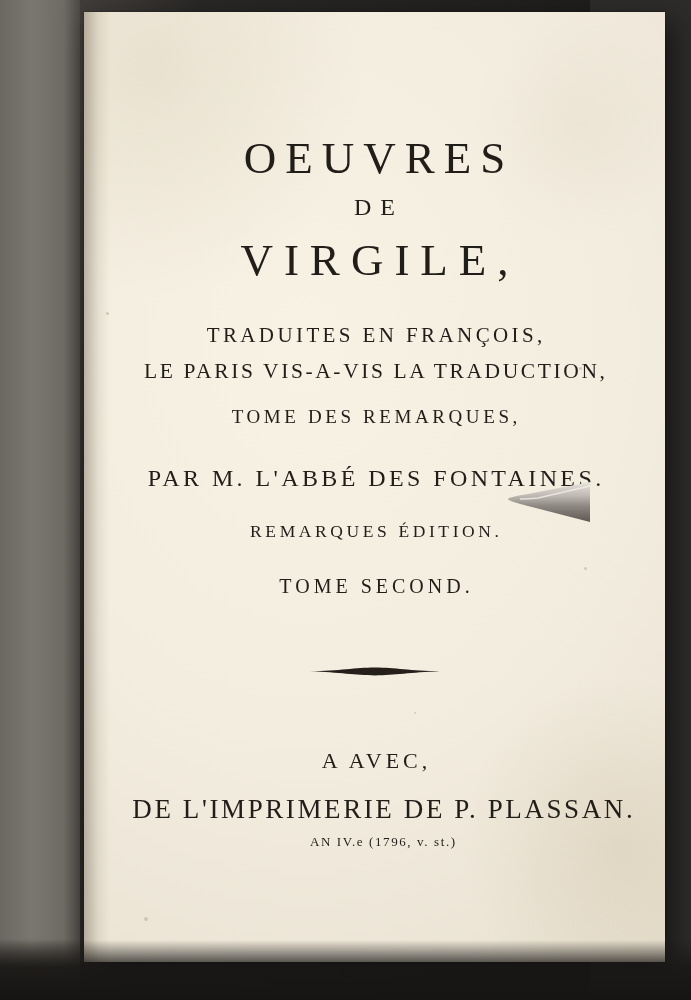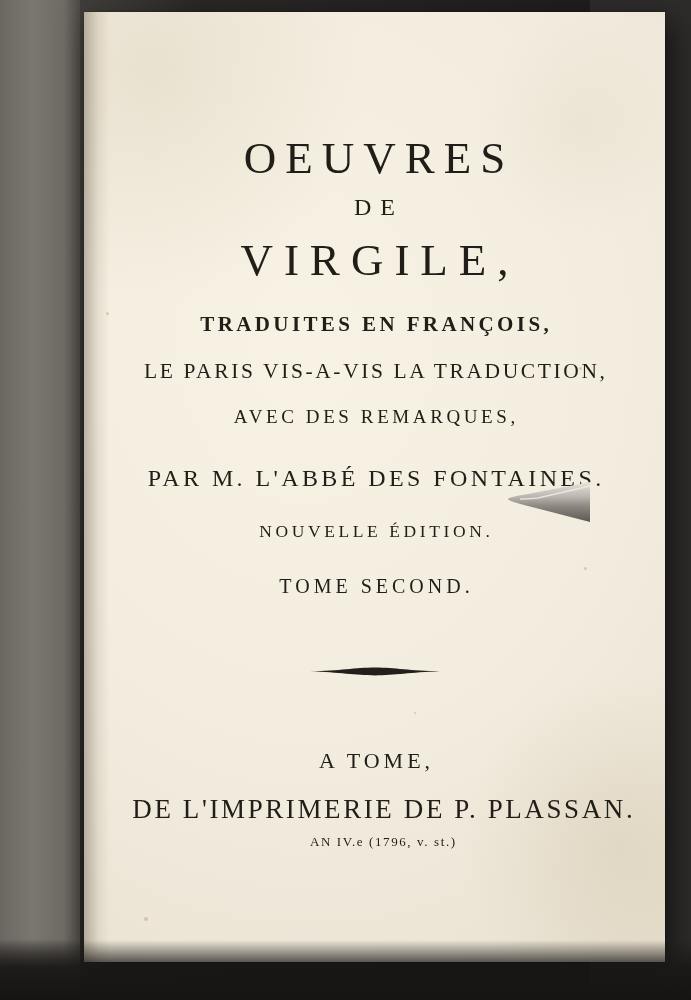--- a/index.html
+++ b/index.html
@@ -134,25 +134,24 @@
     letter-spacing: 9px;
     text-indent: 9px;
   }
   .l-virgile {
     position: absolute; left: 0; right: 0; top: 222px;
     font-size: 45px;
     letter-spacing: 11px;
     text-indent: 11px;
   }
   .l-trad {
-    position: absolute; left: 0; right: 0; top: 300px;
+    position: absolute; left: 0; right: 0; top: 311px;
     font-size: 21px;
     letter-spacing: 3.4px;
     text-indent: 3.4px;
-    font-weight: bold;
   }
   .l-texte {
     position: absolute; left: 0; right: 0; top: 347px;
     font-size: 21.5px;
     letter-spacing: 2.6px;
     text-indent: 2.6px;
   }
   .l-avec {
     position: absolute; left: 0; right: 0; top: 394px;
     font-size: 19px;
@@ -224,32 +223,32 @@
     <span class="speck" style="left:500px; top:555px; width:3px; height:3px;"></span>
     <span class="speck" style="left:330px; top:700px; width:2px; height:2px;"></span>
 
     <div class="titleblock">
 
       <div class="ln l-oeuvres">OEUVRES</div>
       <div class="ln l-de">DE</div>
       <div class="ln l-virgile">VIRGILE,</div>
       <div class="ln l-trad">TRADUITES EN FRANÇOIS,</div>
       <div class="ln l-texte">LE PARIS VIS-A-VIS LA TRADUCTION,</div>
-      <div class="ln l-avec">AVEC DES REMARQUES,</div>
+      <div class="ln l-avec">TOME DES REMARQUES,</div>
       <div class="ln l-par">PAR M. L'ABBÉ DES FONTAINES.</div>
-      <div class="ln l-nouv">NOUVELLE ÉDITION.</div>
+      <div class="ln l-nouv">REMARQUES ÉDITION.</div>
       <div class="ln l-tome">TOME SECOND.</div>
 
       <div class="rule">
         <svg width="130" height="9" viewBox="0 0 130 9" xmlns="http://www.w3.org/2000/svg">
           <path d="M0 4.5 C 30 4.0, 45 0.6, 65 0.6 C 85 0.6, 100 4.0, 130 4.5 C 100 5.0, 85 8.4, 65 8.4 C 45 8.4, 30 5.0, 0 4.5 Z" fill="#241f1a"></path>
         </svg>
       </div>
 
-      <div class="ln l-paris">A TOME,</div>
+      <div class="ln l-paris">A AVEC,</div>
       <div class="ln l-impr">DE L'IMPRIMERIE DE P. PLASSAN.</div>
       <div class="ln l-an">AN IV.e (1796, v. st.)</div>
 
     </div>
   </div>
 
   <div class="holder">
     <svg width="92" height="48" viewBox="0 0 92 48" xmlns="http://www.w3.org/2000/svg">
       <defs>
         <linearGradient id="mg" x1="0" y1="0" x2="0" y2="1">

